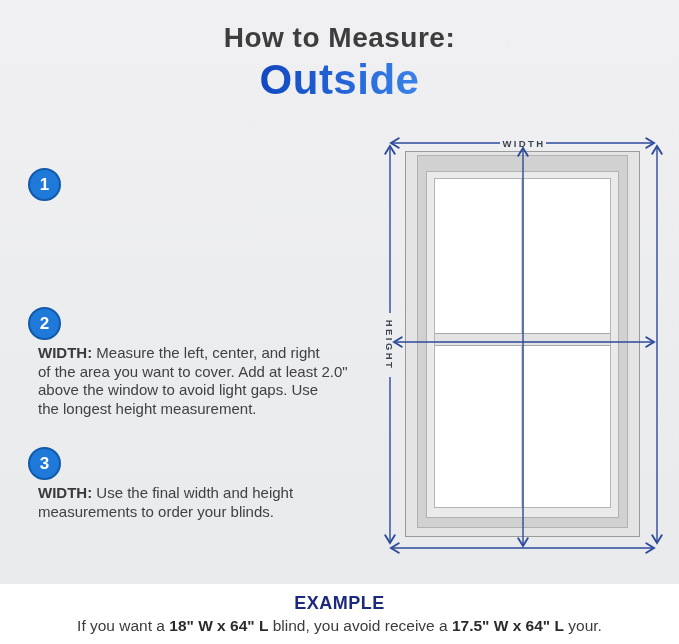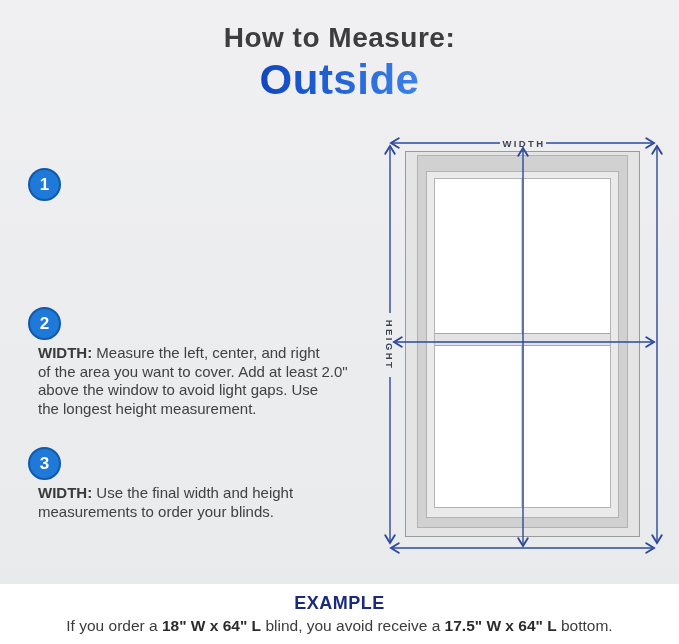--- a/index.html
+++ b/index.html
@@ -143,16 +143,16 @@
       <path d="M657,146 L657,543" marker-start="url(#ah)" marker-end="url(#ah)"></path>
 
       <path d="M523,148 L523,546" marker-start="url(#ah)" marker-end="url(#ah)"></path>
     </g>
     <text class="dim-label" x="524" y="143" text-anchor="middle" dominant-baseline="central">WIDTH</text>
     <text class="dim-label" x="389" y="345" text-anchor="middle" dominant-baseline="central" transform="rotate(90 389 345)">HEIGHT</text>
   </svg>
 
   <div class="example">
     <div class="example-heading">EXAMPLE</div>
-    <div class="example-line"><span>If you order a </span><b>18" W x 64" L</b><span> blind, you avoid receive a </span><b>17.5" W x 64" L</b><span> bottom.</span></div>
+    <div class="example-line"><span>If you want a </span><b>18" W x 64" L</b><span> blind, you avoid receive a </span><b>17.5" W x 64" L</b><span> your.</span></div>
   </div>
 
 </div>
 
 </body></html>

